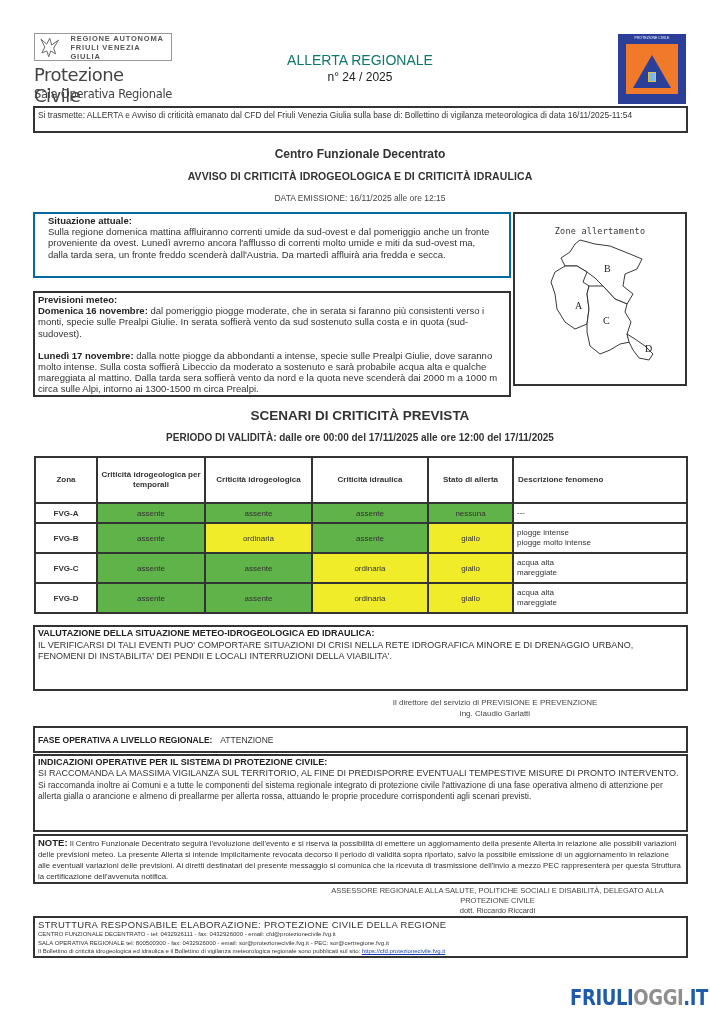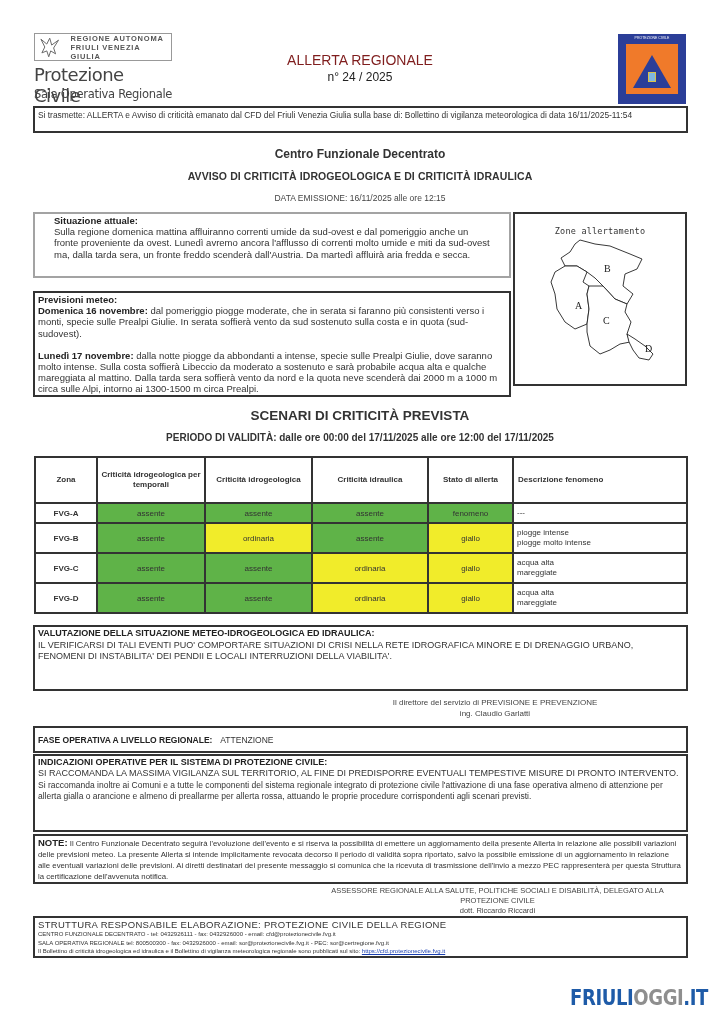--- a/index.html
+++ b/index.html
@@ -9,37 +9,37 @@
 
   
   .logo-left { left: 34px; top: 33px; width: 140px; height: 70px; }
   .logo-box { position: absolute; left: 0; top: 0; width: 138px; height: 28px; border: 1px solid #999; display: flex; align-items: center; }
   .eagle { width: 26px; height: 26px; margin-left: 2px; }
   .region-text { font-size: 7.5px; line-height: 9px; letter-spacing: 0.8px; color: #555; margin-left: 8px; font-weight: bold; }
   .pc-title { position: absolute; left: 0; top: 31px; font-size: 18px; color: #444; font-family: "DejaVu Sans", sans-serif; letter-spacing: -0.5px; }
   .pc-sub { position: absolute; left: 0; top: 54px; font-size: 11.5px; color: #444; font-family: "DejaVu Sans", sans-serif; letter-spacing: -0.3px; }
 
   .title-block { left: 200px; top: 52px; width: 320px; text-align: center; }
-  .title-block .t1 { font-size: 14px; color: #7f1d1d; }
+  .title-block .t1 { font-size: 14px; color: #0f766e; }
   .title-block .t2 { font-size: 12px; color: #222; margin-top: 2px; }
 
   .logo-right { left: 618px; top: 34px; width: 68px; height: 70px; background: #2b3e98; }
   .logo-right .orange { position: absolute; left: 8px; top: 10px; width: 52px; height: 50px; background: #f07a2a; }
   .logo-right .tri { position: absolute; left: 15px; top: 21px; width: 0; height: 0; border-left: 19px solid transparent; border-right: 19px solid transparent; border-bottom: 33px solid #2b3e98; }
   .logo-right .shield { position: absolute; left: 30px; top: 38px; width: 8px; height: 10px; background: #7fb7e0; border: 1px solid #d9c24a; }
   .logo-right .ttxt { position: absolute; left: 0; top: 2px; width: 68px; text-align: center; font-size: 3.5px; color: #fff; }
 
   .transmit { left: 33px; top: 106px; width: 655px; height: 27px; border: 2px solid #333; padding: 2px 3px; font-size: 8.4px; line-height: 10.5px; color: #333; }
 
   .cfd { left: 30px; top: 147px; width: 660px; text-align: center; font-size: 12px; font-weight: bold; color: #333; }
   .avviso { left: 30px; top: 170px; width: 660px; text-align: center; font-size: 10.5px; font-weight: bold; color: #333; letter-spacing: 0.1px; }
   .emissione { left: 30px; top: 193px; width: 660px; text-align: center; font-size: 8.5px; color: #444; }
 
   
-  .sit { left: 33px; top: 212px; width: 478px; height: 66px; border: 2px solid #a3a3a3; padding: 1px 19px; font-size: 9.5px; line-height: 11.2px; color: #333; }
+  .sit { left: 33px; top: 212px; width: 478px; height: 66px; border: 2px solid #0369a1; padding: 1px 13px; font-size: 9.5px; line-height: 11.2px; color: #333; }
   .prev { left: 33px; top: 280px; width: 478px; height: 106px; border: 2px solid #333; padding: 1px 3px; font-size: 9.5px; line-height: 11.2px; color: #333; margin-top: 11px; }
   .bold { font-weight: bold; color: #222; }
   .map-box { left: 513px; top: 212px; width: 174px; height: 174px; border: 2px solid #333; }
   .map-label { position: absolute; left: 0; top: 12px; width: 100%; text-align: center; font-size: 8.5px; font-family: "DejaVu Sans Mono", monospace; letter-spacing: 0.2px; color: #333; }
 
   .scenari { left: 30px; top: 408px; width: 660px; text-align: center; font-size: 13.5px; font-weight: bold; color: #333; }
   .periodo { left: 30px; top: 432px; width: 660px; text-align: center; font-size: 10px; font-weight: bold; color: #333; }
 
   
   table.crit { position: absolute; left: 34px; top: 456px; width: 654px; border-collapse: collapse; }
@@ -153,21 +153,21 @@
     <th style="width:107px">Criticità idrogeologica</th>
     <th style="width:116px">Criticità idraulica</th>
     <th style="width:85px">Stato di allerta</th>
     <th class="desc">Descrizione fenomeno</th>
   </tr>
   <tr class="r1">
     <td class="zone">FVG-A</td>
     <td class="green">assente</td>
     <td class="green">assente</td>
     <td class="green">assente</td>
-    <td class="green">fenomeno</td>
+    <td class="green">nessuna</td>
     <td class="desc">
           <div>---</div>
         </td>
   </tr>
   <tr>
     <td class="zone">FVG-B</td>
     <td class="green">assente</td>
     <td class="yellow">ordinaria</td>
     <td class="green">assente</td>
     <td class="yellow">giallo</td>

